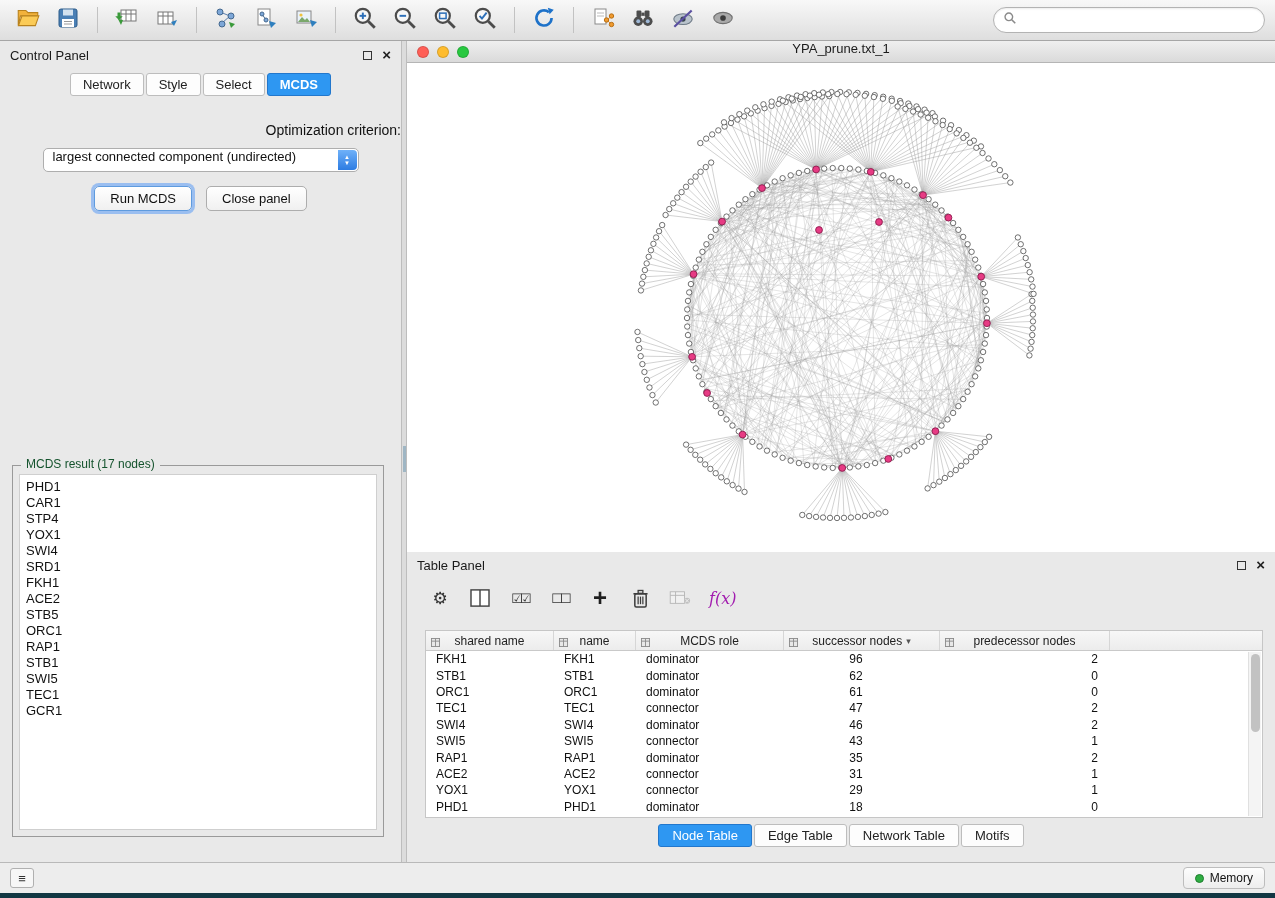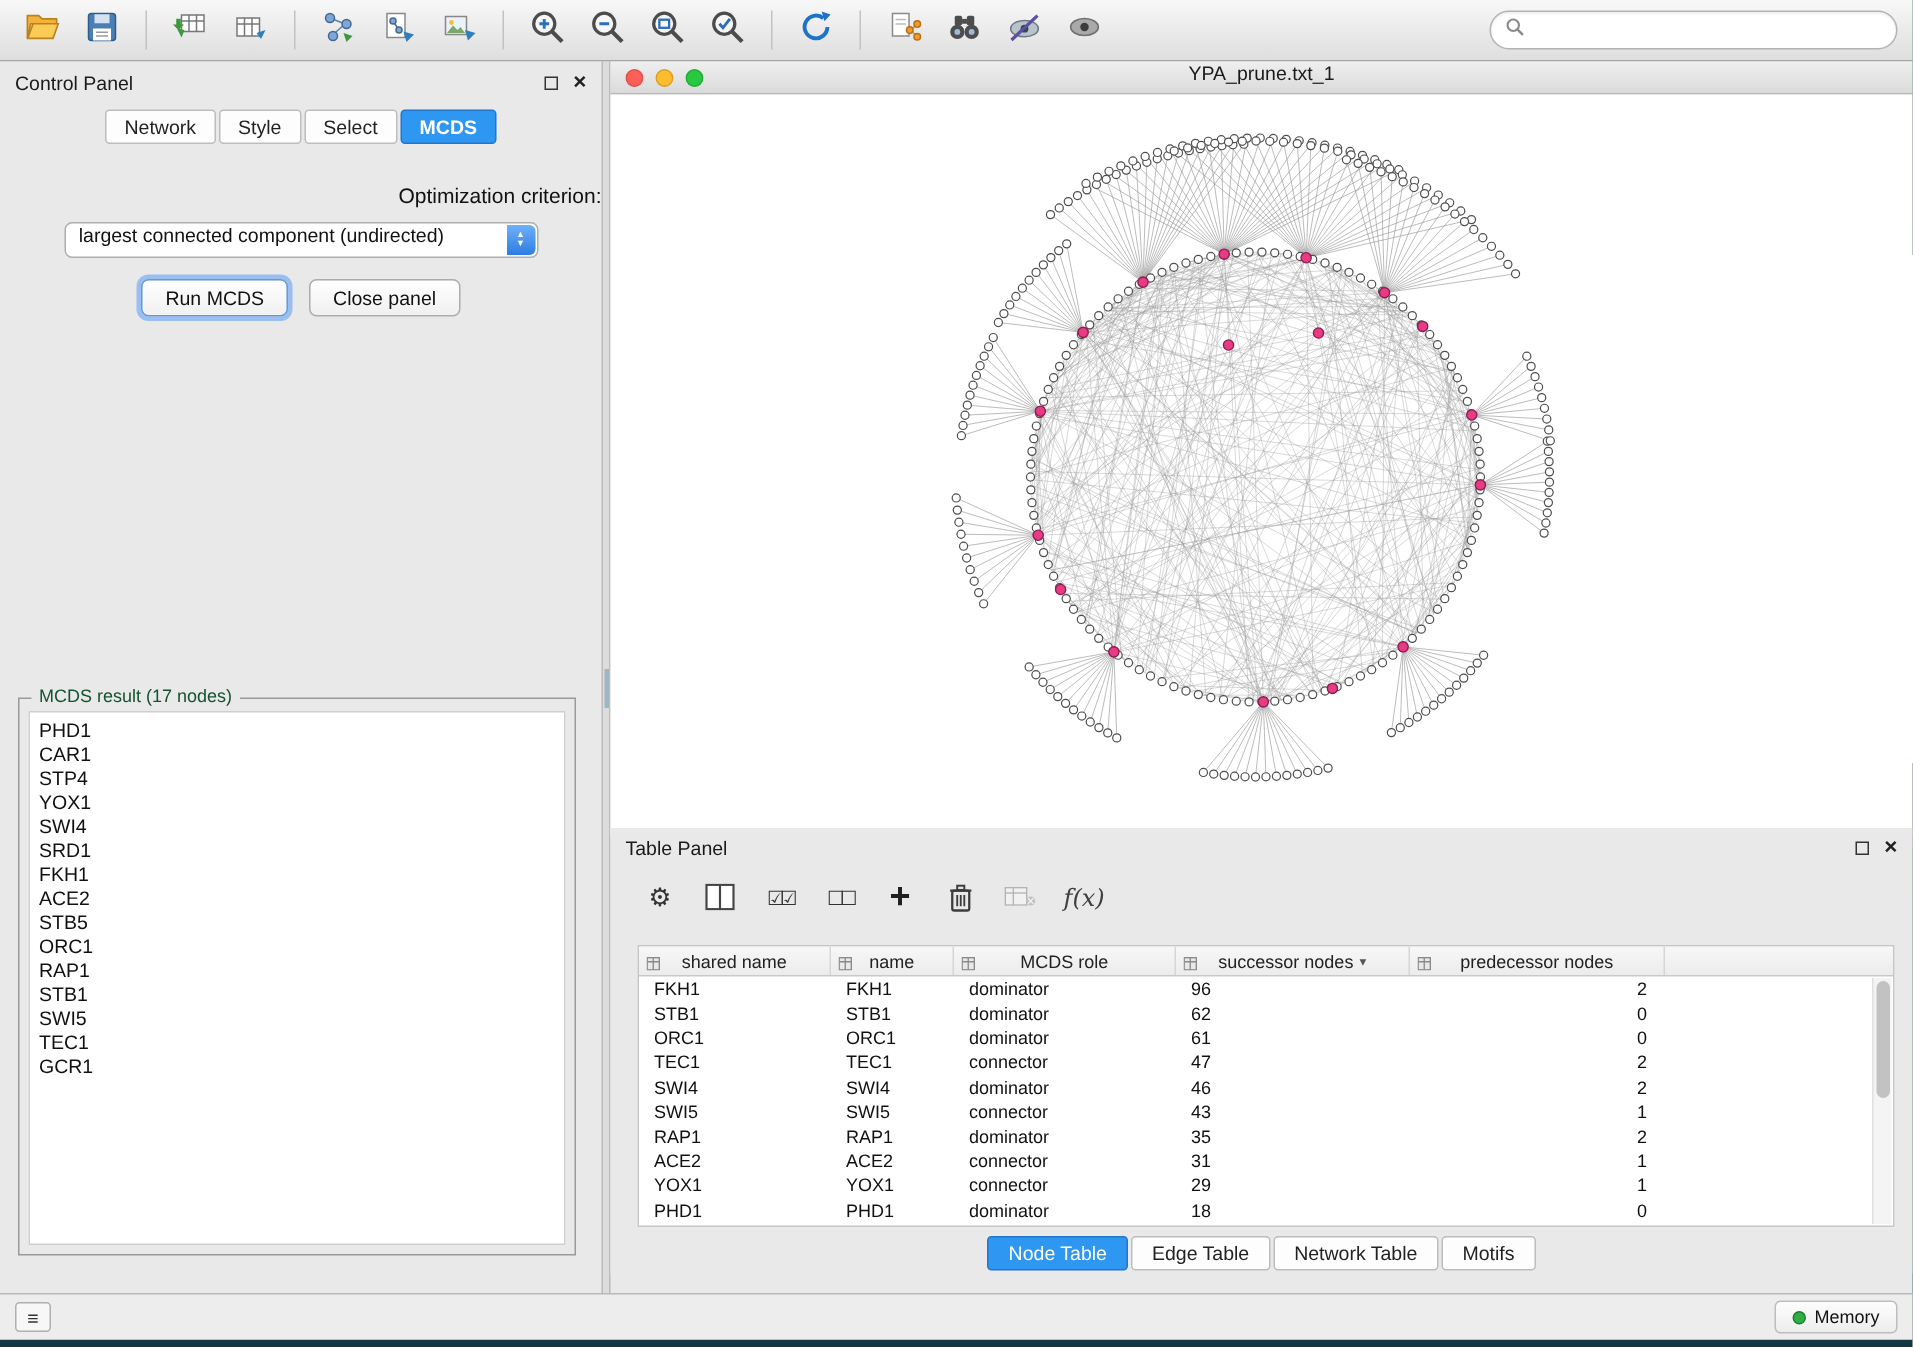--- a/index.html
+++ b/index.html
@@ -48,31 +48,31 @@
   .l-red{background:#ff5f57}.l-yellow{background:#febc2e}.l-green{background:#28c840}
   .net-canvas{position:absolute;left:0;top:22px;right:0;bottom:0;background:#fff}
 
   
   .table-panel{position:absolute;left:407px;top:552px;width:868px;height:297px;background:#e9e9e9}
   .tp-toolbar{height:40px;display:flex;align-items:center;gap:18px;padding:0 0 0 22px}
   .tp-ico{font-size:17px;color:#333;display:flex;align-items:center;justify-content:center;min-width:22px}
   .tp-ico.small{font-size:13px;letter-spacing:-3px}
   .tp-ico.plus{font-size:24px;font-weight:bold;color:#1f1f1f;line-height:18px}
   .tp-ico.disabled{opacity:.4}
-  .fx{font-family:"DejaVu Serif",serif;font-style:italic;font-size:16px;color:#404040}
+  .fx{font-family:"DejaVu Serif",serif;font-style:italic;font-size:16px;color:#a21caf}
   .grid-table{position:absolute;left:18px;top:78px;right:12px;height:188px;background:#fff;border:1px solid #c6c6c6;overflow:hidden}
   .thead,.trow{display:grid;grid-template-columns:128px 82px 148px 156px 170px 1fr}
   .thead{background:linear-gradient(#f7f7f7,#ececec);border-bottom:1px solid #c9c9c9;height:20px}
   .th{position:relative;display:flex;align-items:center;justify-content:center;font-size:12px;color:#222;border-right:1px solid #d6d6d6;gap:4px}
   .th .mini{position:absolute;left:5px;top:5px}
   .chev{font-size:9px;color:#555}
   .tbody{position:absolute;left:0;right:14px;top:20px;bottom:0;overflow:hidden}
   .trow{height:16.4px;align-items:center}
   .tcell{font-size:12px;color:#111;padding-left:10px;white-space:nowrap}
-  .tcell.num{text-align:left;padding-right:22px}
+  .tcell.num{text-align:center;padding-right:22px}
   .tcell.num2{text-align:right;padding-right:12px}
   .vscroll{position:absolute;right:1px;top:21px;bottom:1px;width:13px;background:#f4f4f4;border-left:1px solid #e0e0e0}
   .vthumb{position:absolute;left:2px;top:2px;width:9px;height:78px;border-radius:5px;background:#c2c2c2}
   .tp-tabs{position:absolute;left:0;right:0;top:272px;display:flex;justify-content:center;gap:2px}
   .tp-tab{font-size:13px;padding:3px 13px;background:#fdfdfd;border:1px solid #bdbdbd;border-radius:3px;color:#222}
   .tp-tab.active{background:#2e97f2;border-color:#2277cc;color:#fff}
   .tp-header{height:26px;display:flex;align-items:center;padding:0 10px;font-size:13px;color:#1a1a1a}
   .tp-header .win-icons{margin-left:auto;display:flex;gap:10px;align-items:center}
 
   

